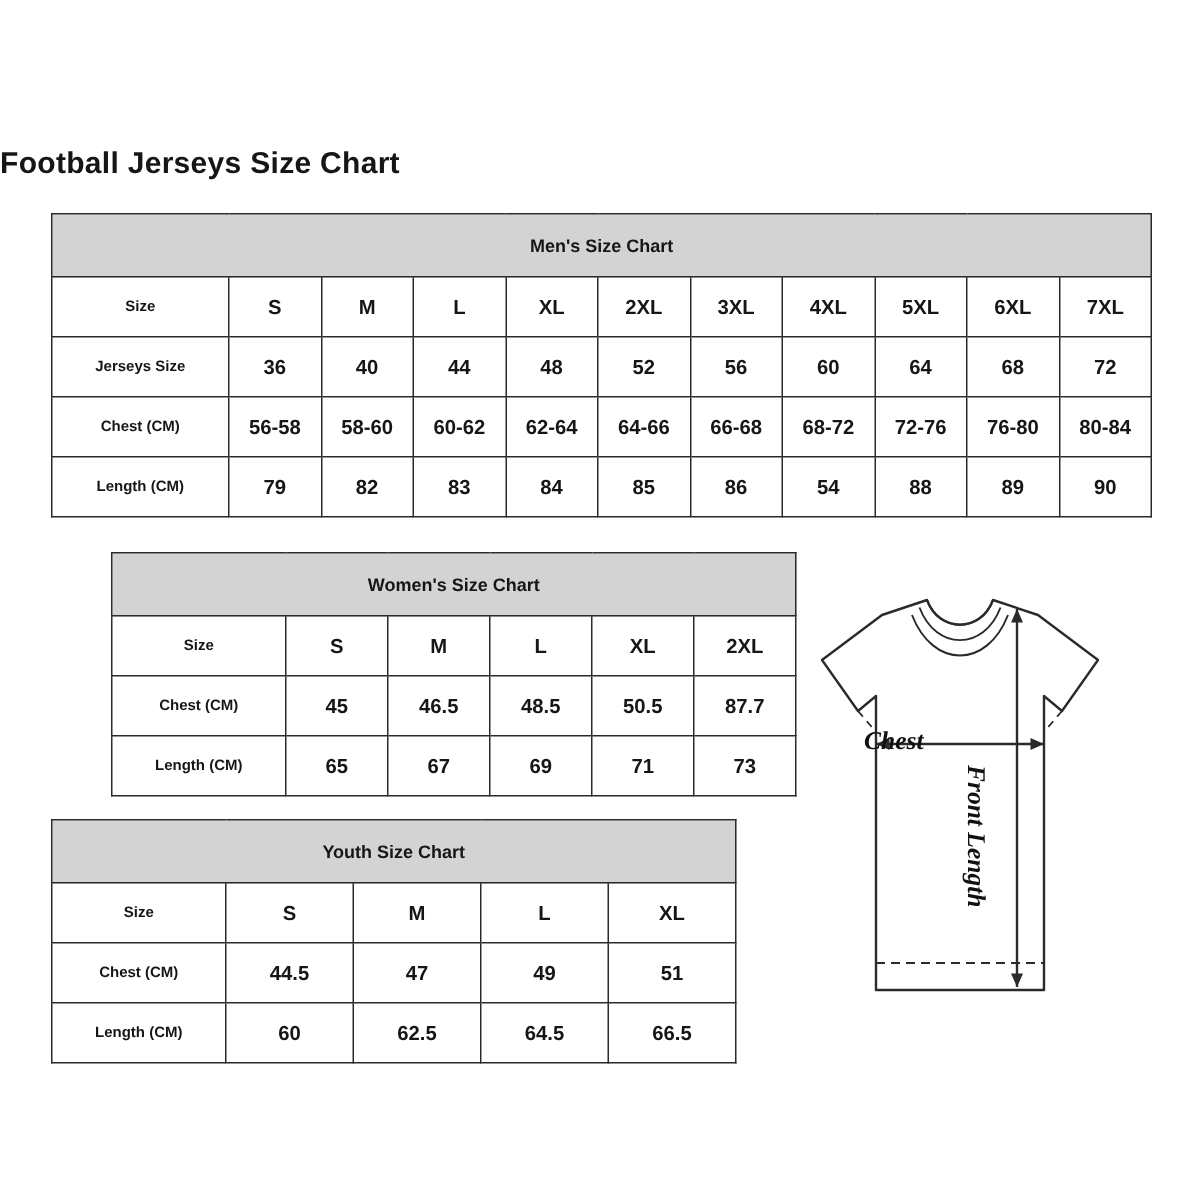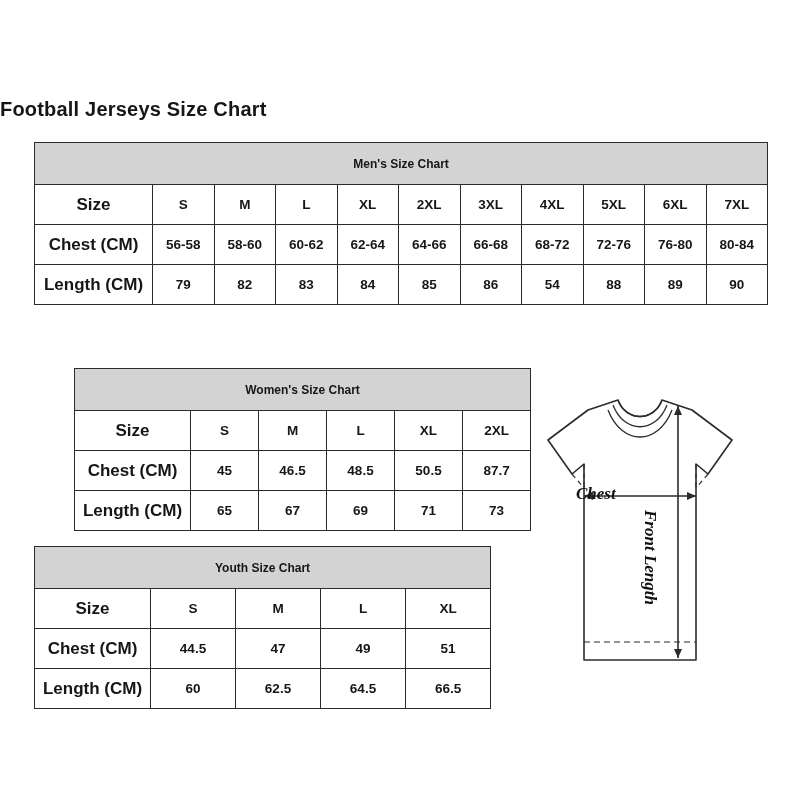--- a/index.html
+++ b/index.html
@@ -49,21 +49,21 @@
     color: #161616;
     padding: 0;
     height: 39px;
   }
   table.size-table tr.header-row td {
     background: #d3d3d3;
     font-size: 12px;
     height: 41px;
   }
   table.size-table td.row-label {
-    font-size: 17px;
+    font-size: 10px;
   }
 
   
   #mens-table-wrap {
     position: absolute;
     left: 34px;
     top: 142px;
   }
   #mens-table { width: 732px; }
   #mens-table col.label-col { width: 118px; }
@@ -149,20 +149,33 @@
           <td>S</td>
           <td>M</td>
           <td>L</td>
           <td>XL</td>
           <td>2XL</td>
           <td>3XL</td>
           <td>4XL</td>
           <td>5XL</td>
           <td>6XL</td>
           <td>7XL</td>
+        </tr>
+        <tr>
+          <td class="row-label">Jerseys Size</td>
+          <td>36</td>
+          <td>40</td>
+          <td>44</td>
+          <td>48</td>
+          <td>52</td>
+          <td>56</td>
+          <td>60</td>
+          <td>64</td>
+          <td>68</td>
+          <td>72</td>
         </tr>
         <tr>
           <td class="row-label">Chest (CM)</td>
           <td>56-58</td>
           <td>58-60</td>
           <td>60-62</td>
           <td>62-64</td>
           <td>64-66</td>
           <td>66-68</td>
           <td>68-72</td>

